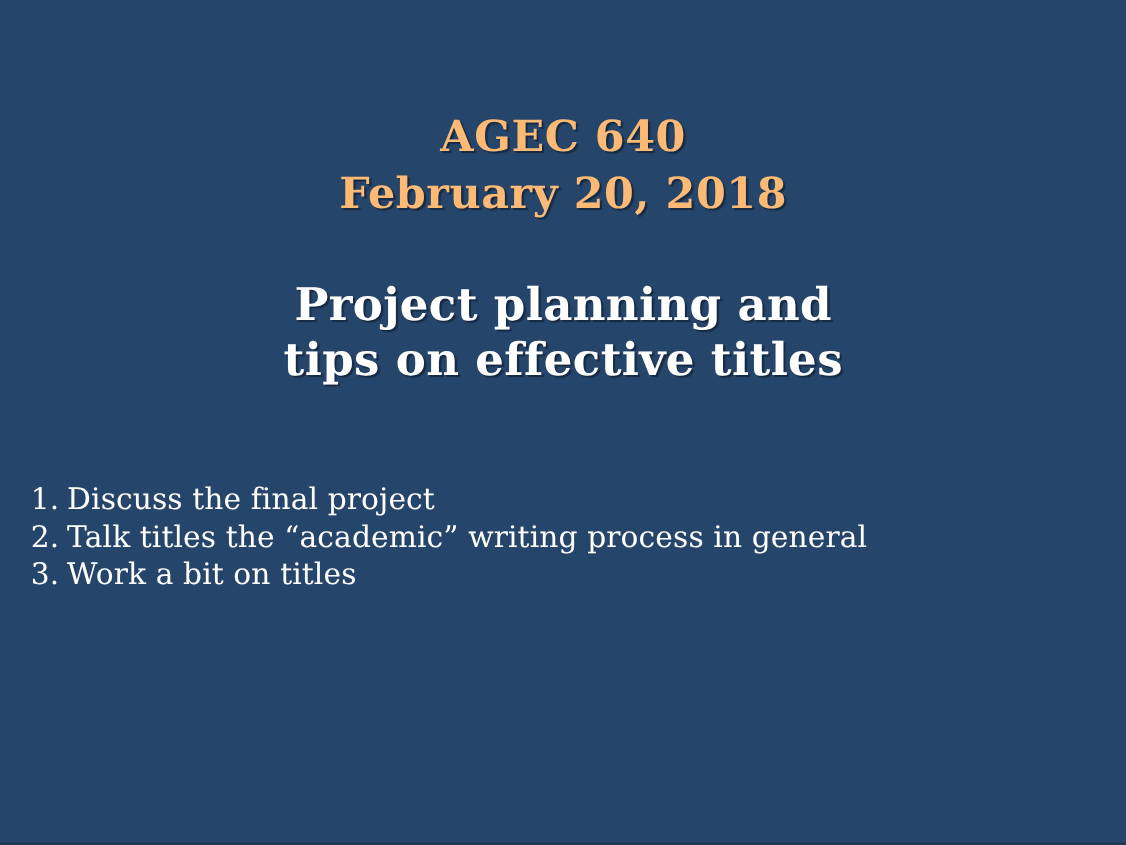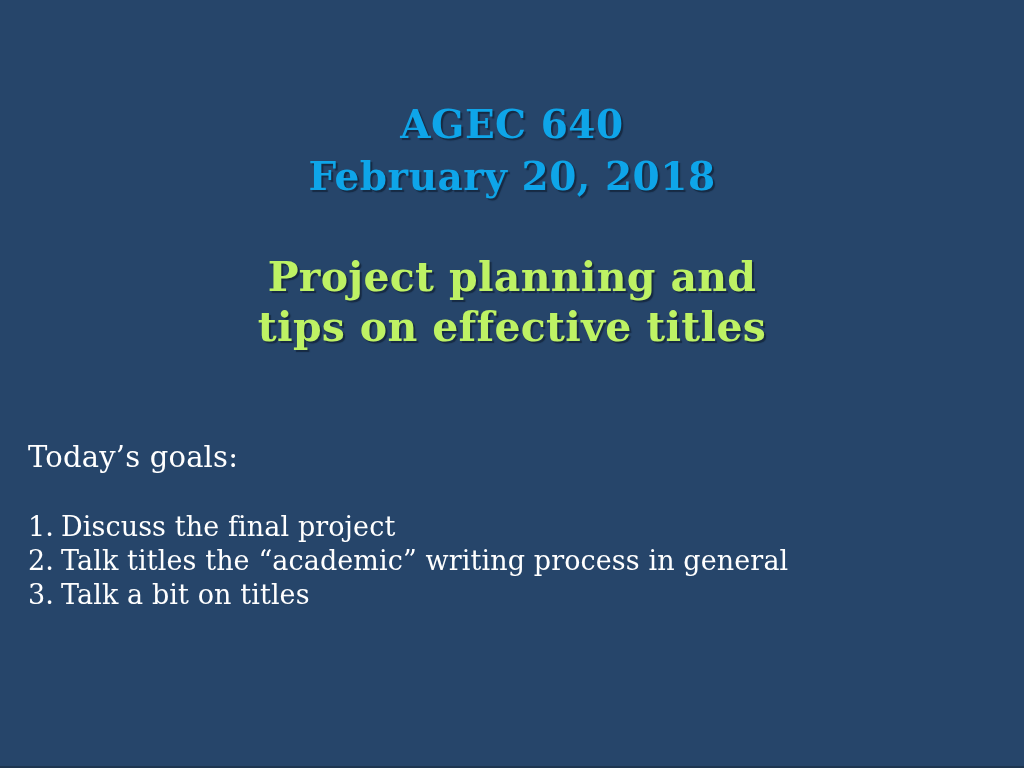--- a/index.html
+++ b/index.html
@@ -39,21 +39,21 @@
   
   .title-block {
     position: absolute;
     left: 0;
     right: 0;
     top: 98px;
     text-align: center;
   }
 
   .title-line {
-    color: #0ea5e9;
+    color: #fdba74;
     font-family: "DejaVu Serif", "Liberation Serif", serif;
     font-weight: bold;
     letter-spacing: 0.5px;
     text-shadow: 2px 2px 1px rgba(14, 28, 46, 0.65);
     white-space: nowrap;
   }
 
   .title-line.course {
     font-size: 39px;
     line-height: 52px;
@@ -66,21 +66,21 @@
 
   .subtitle-block {
     position: absolute;
     left: 0;
     right: 0;
     top: 252px;
     text-align: center;
   }
 
   .subtitle-line {
-    color: #bef264;
+    color: #ffffff;
     font-family: "DejaVu Serif", "Liberation Serif", serif;
     font-weight: bold;
     font-size: 41px;
     line-height: 50px;
     letter-spacing: 0.3px;
     text-shadow: 2px 2px 1px rgba(14, 28, 46, 0.65);
     white-space: nowrap;
   }
 
   
@@ -138,31 +138,30 @@
     <div class="title-line course">AGEC 640</div>
     <div class="title-line date">February 20, 2018</div>
   </div>
 
   <div class="subtitle-block">
     <div class="subtitle-line">Project planning and</div>
     <div class="subtitle-line">tips on effective titles</div>
   </div>
 
   <div class="body-block">
-    <div class="goals-heading">Today’s goals:</div>
 
     <ol class="goals-list">
       <li class="goal-item">
         <span class="goal-number">1.</span>
         <span class="goal-text">Discuss the final project</span>
       </li>
       <li class="goal-item">
         <span class="goal-number">2.</span>
         <span class="goal-text">Talk titles the “academic” writing process in general</span>
       </li>
       <li class="goal-item">
         <span class="goal-number">3.</span>
-        <span class="goal-text">Talk a bit on titles</span>
+        <span class="goal-text">Work a bit on titles</span>
       </li>
     </ol>
   </div>
 
 </div>
 
 </body></html>

